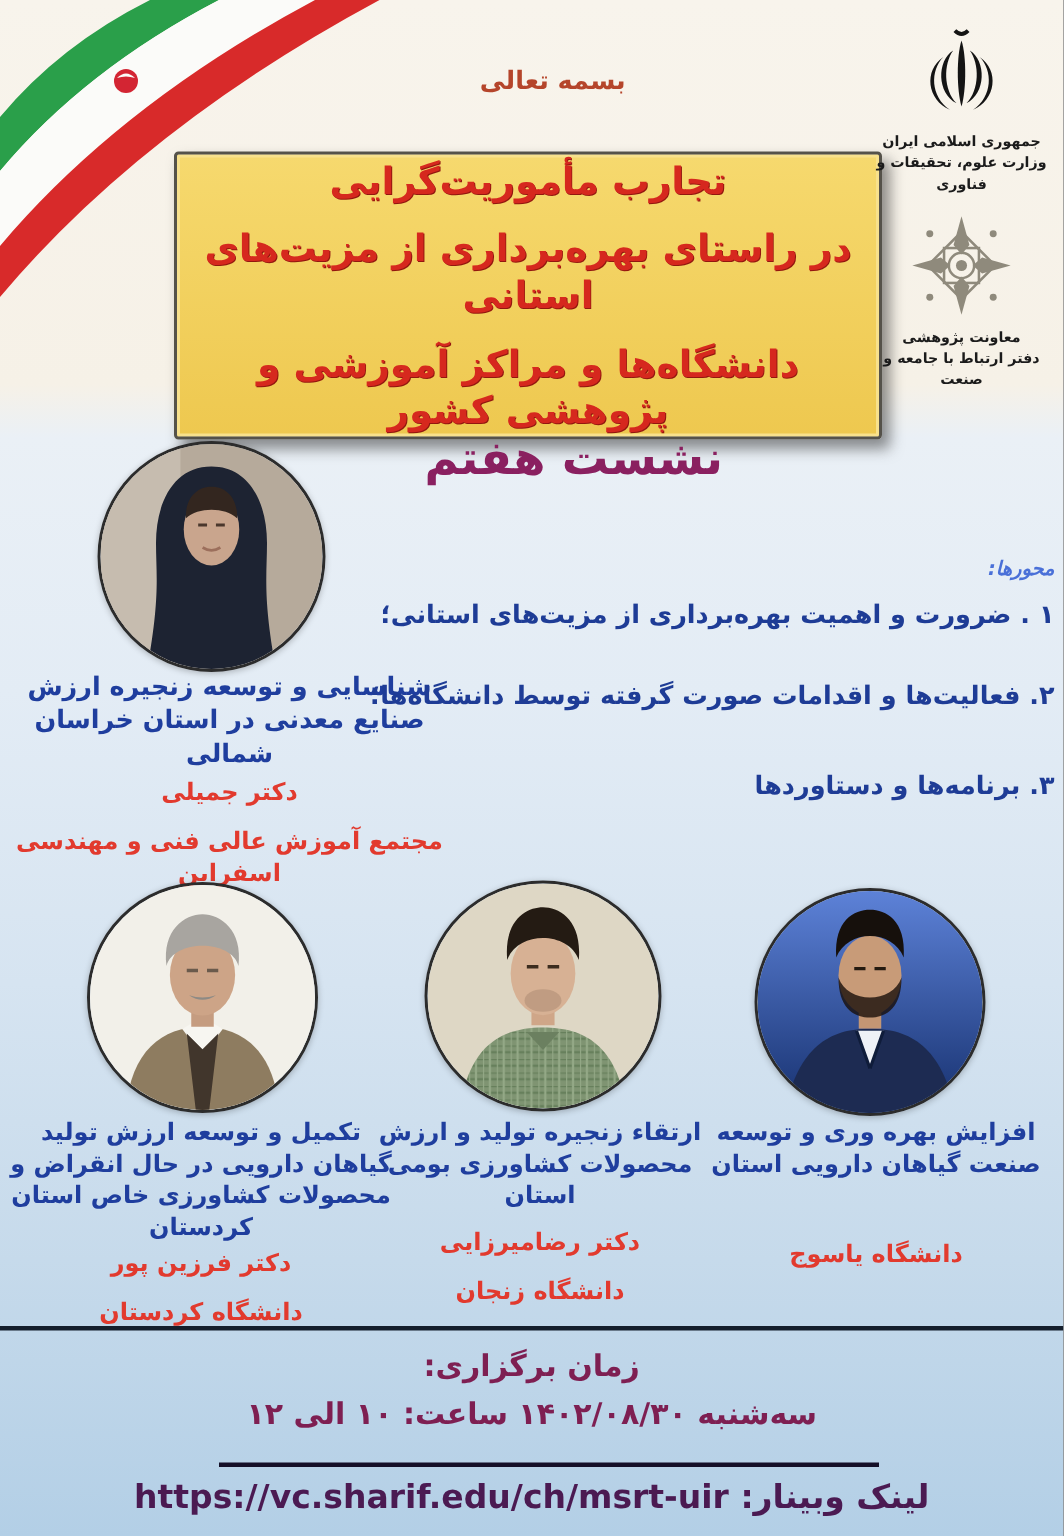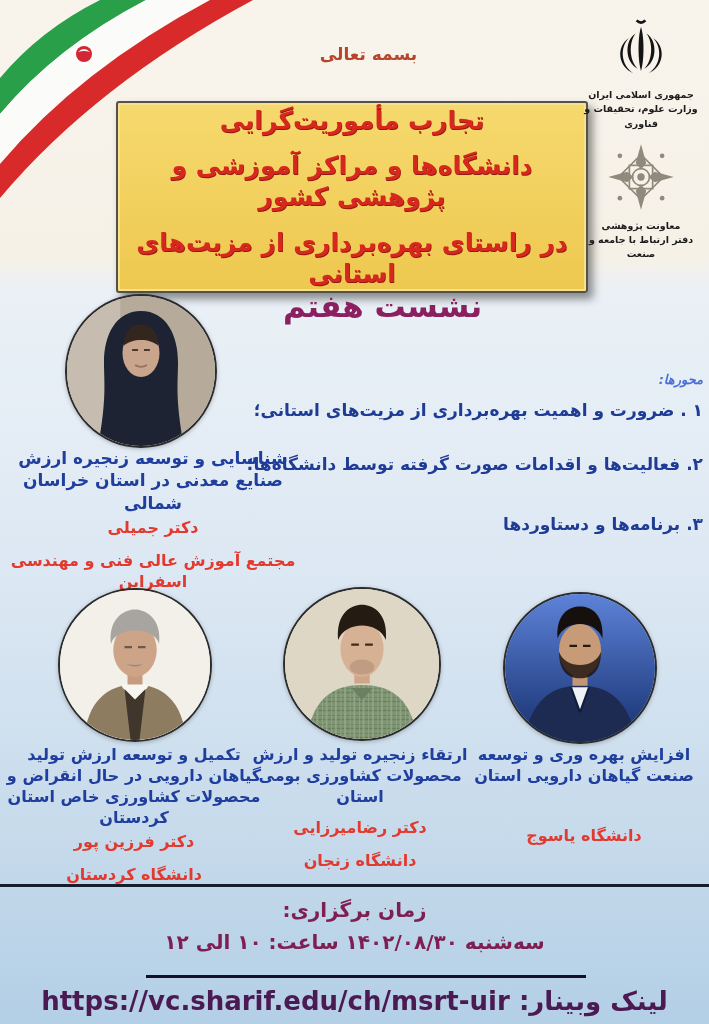--- a/index.html
+++ b/index.html
@@ -43,42 +43,42 @@
   .row2-topic{min-height:70px;}
   
   .agenda{right:6px;top:372px;width:420px;text-align:right;direction:rtl;}
   .agenda-label{color:#4a70d8;font-size:13px;font-weight:bold;font-style:italic;}
   .agenda-item{color:#1e3c96;font-size:17px;font-weight:bold;white-space:nowrap;position:absolute;right:0;}
   
   .rule{background:#141e2c;height:3px;}
   .footer-line{left:0;right:0;text-align:center;direction:rtl;font-weight:bold;}
   .time-label{top:898px;color:#7e1f52;font-size:20px;}
   .time-value{top:930px;color:#7e1f52;font-size:20px;letter-spacing:.5px;}
-  .link-line{top:986px;color:#4b1a52;font-size:26px;}
+  .link-line{top:986px;color:#4b1a52;font-size:22px;}
   .link-line .url{font-family:"DejaVu Sans",sans-serif;}
 </style>
 </head>
 <body>
 
 <div class="poster">
 
   <svg class="flag-svg" viewBox="0 0 300 260">
     <path d="M100 0 L146 0 Q56.5 46.5 0 114 L0 78 Q40 30 100 0 Z" fill="#2a9f4a"></path>
     <path d="M146 0 L210 0 Q79.6 69.6 0 164 L0 114 Q56.5 46.5 146 0 Z" fill="#fbfbf9"></path>
     <path d="M210 0 L253 0 Q95 85 0 198 L0 164 Q79.6 69.6 210 0 Z" fill="#d82a2a"></path>
     <circle cx="84" cy="54" r="8" fill="#d32533"></circle>
     <path d="M78 52 q6 -6 12 0 q-6 -2 -12 0" fill="#fbfbf9"></path>
   </svg>
 
   <div class="abs bismillah">بسمه تعالی</div>
 
   <div class="abs title-box">
     <div class="title-line">تجارب مأموریت‌گرایی</div>
+    <div class="title-line">در راستای بهره‌برداری از مزیت‌های استانی</div>
     <div class="title-line">دانشگاه‌ها و مراکز آموزشی و پژوهشی کشور</div>
-    <div class="title-line">در راستای بهره‌برداری از مزیت‌های استانی</div>
   </div>
 
   <div class="abs logo-col">
     <svg width="66" height="70" viewBox="0 0 60 60">
       <path d="M26 4 q4 4 8 0" stroke="#141414" stroke-width="2.4" fill="none"></path>
       <path d="M30 10 C27 19 27 40 30 50 C33 40 33 19 30 10 Z" fill="#141414"></path>
       <path d="M25 16 C15 22 15 42 27 48 C19 40 19 24 25 16 Z" fill="#141414"></path>
       <path d="M35 16 C45 22 45 42 33 48 C41 40 41 24 35 16 Z" fill="#141414"></path>
       <path d="M19 20 C7 28 9 46 23 52 C11 44 11 28 19 20 Z" fill="#141414"></path>
       <path d="M41 20 C53 28 51 46 37 52 C49 44 49 28 41 20 Z" fill="#141414"></path>

